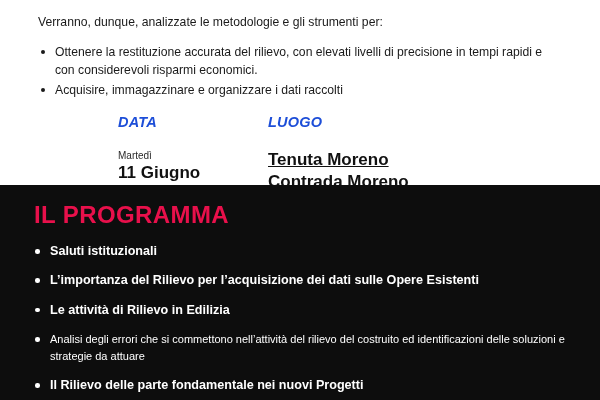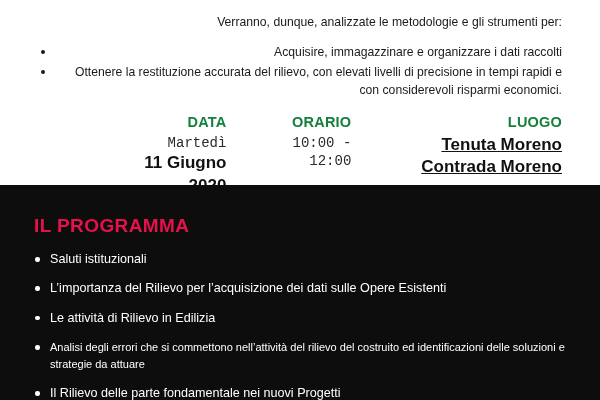--- a/index.html
+++ b/index.html
@@ -17,21 +17,20 @@
     position: relative;
     width: 600px;
     height: 400px;
     background: #ffffff;
   }
 
   
   .top-section {
     padding: 14px 38px 0 38px;
     background: #ffffff;
-    text-align: right;
   }
   .intro-line {
     font-size: 12.2px;
     color: #1a1a1a;
     line-height: 1.35;
     margin: 0 0 14px 0;
   }
   .bullet-list {
     list-style: none;
     margin: 0;
@@ -65,29 +64,29 @@
   .info-col {
     margin-right: 30px;
   }
   .info-col.data-col { width: 120px; }
   .info-col.orario-col { width: 105px; }
   .info-col.luogo-col { width: 200px; margin-right: 0; }
 
   .info-head {
     font-size: 14.5px;
     font-weight: bold;
-    color: #15803d;
+    color: #1d4ed8;
     letter-spacing: 0.2px;
-    margin-bottom: 4px;
+    margin-bottom: 19px;
+    font-style: italic;
   }
   .info-sub {
-    font-size: 14px;
+    font-size: 10px;
     color: #2a2a2a;
     line-height: 1.35;
-    font-family: Liberation Mono, monospace;
   }
   .info-strong {
     font-size: 17px;
     font-weight: bold;
     color: #111111;
     line-height: 1.35;
   }
   .underline-u {
     text-decoration: underline;
   }
@@ -98,25 +97,25 @@
     left: 0;
     right: 0;
     top: 185px;
     bottom: 0;
     background: #0d0d0d;
     padding: 14px 30px 0 30px;
     box-sizing: border-box;
     overflow: hidden;
   }
   .programme-title {
-    font-size: 19px;
+    font-size: 24px;
     font-weight: bold;
     color: #e8104b;
     letter-spacing: 0.4px;
-    margin: 16px 0 14px 4px;
+    margin: 2px 0 14px 4px;
   }
   .prog-list {
     list-style: none;
     margin: 0;
     padding: 0;
   }
   .prog-list li {
     position: relative;
     padding-left: 20px;
     color: #ffffff;
@@ -128,49 +127,45 @@
     content: "";
     position: absolute;
     left: 5px;
     top: 6px;
     width: 4.5px;
     height: 4.5px;
     border-radius: 50%;
     background: #ffffff;
   }
   .prog-list li.bold {
-    font-weight: normal;
+    font-weight: bold;
   }
   .prog-list li.regular {
     font-weight: normal;
     font-size: 11px;
     line-height: 1.5;
   }
 </style>
 </head>
 <body>
 
 <div class="page">
 
   <div class="top-section">
     <p class="intro-line">Verranno, dunque, analizzate le metodologie e gli strumenti per:</p>
     <ul class="bullet-list">
+      <li>Ottenere la restituzione accurata del rilievo, con elevati livelli di precisione in tempi rapidi e con considerevoli risparmi economici.</li>
       <li>Acquisire, immagazzinare e organizzare i dati raccolti</li>
-      <li>Ottenere la restituzione accurata del rilievo, con elevati livelli di precisione in tempi rapidi e con considerevoli risparmi economici.</li>
     </ul>
 
     <div class="info-row">
       <div class="info-col data-col">
         <div class="info-head">DATA</div>
         <div class="info-sub">Martedì</div>
         <div class="info-strong">11 Giugno 2020</div>
-      </div>
-      <div class="info-col orario-col">
-        <div class="info-head">ORARIO</div>
-        <div class="info-sub">10:00 - 12:00</div>
       </div>
       <div class="info-col luogo-col">
         <div class="info-head">LUOGO</div>
         <div class="info-strong underline-u">Tenuta Moreno</div>
         <div class="info-strong underline-u">Contrada Moreno</div>
       </div>
     </div>
   </div>
 
   <div class="programme">

